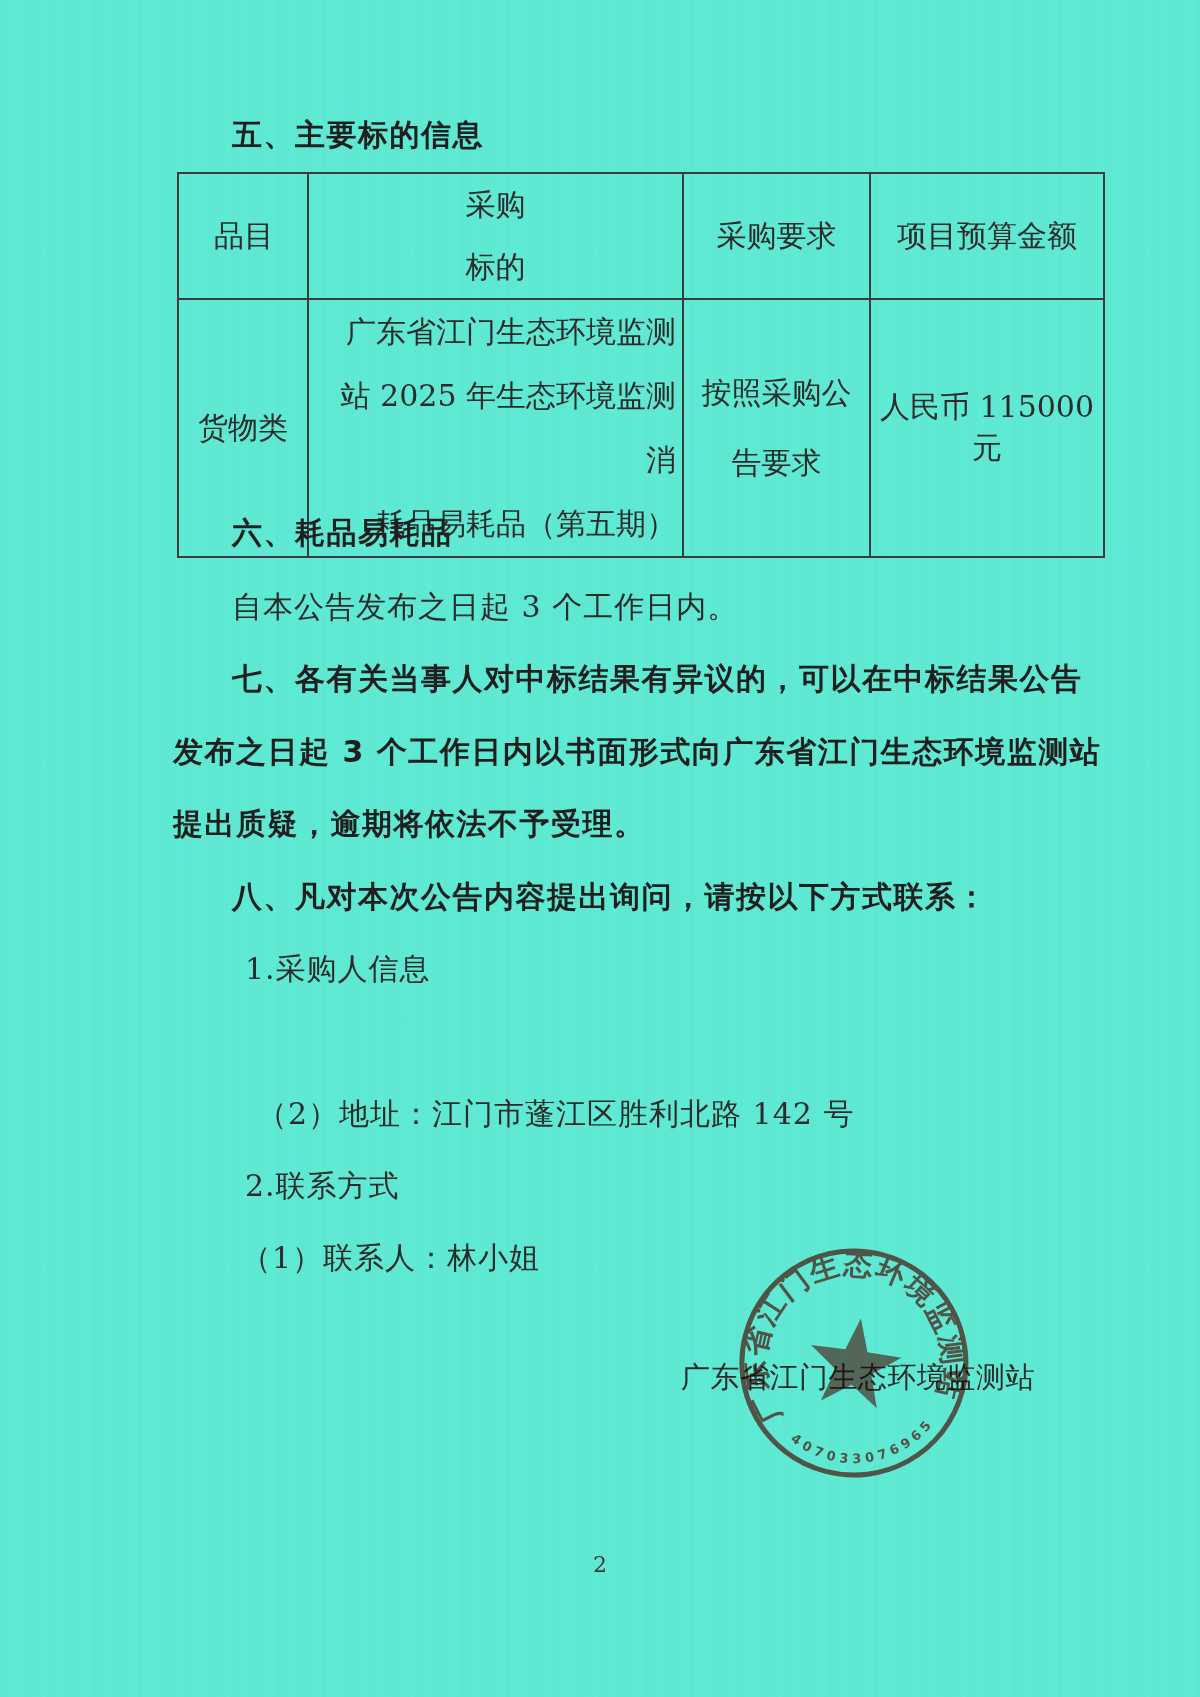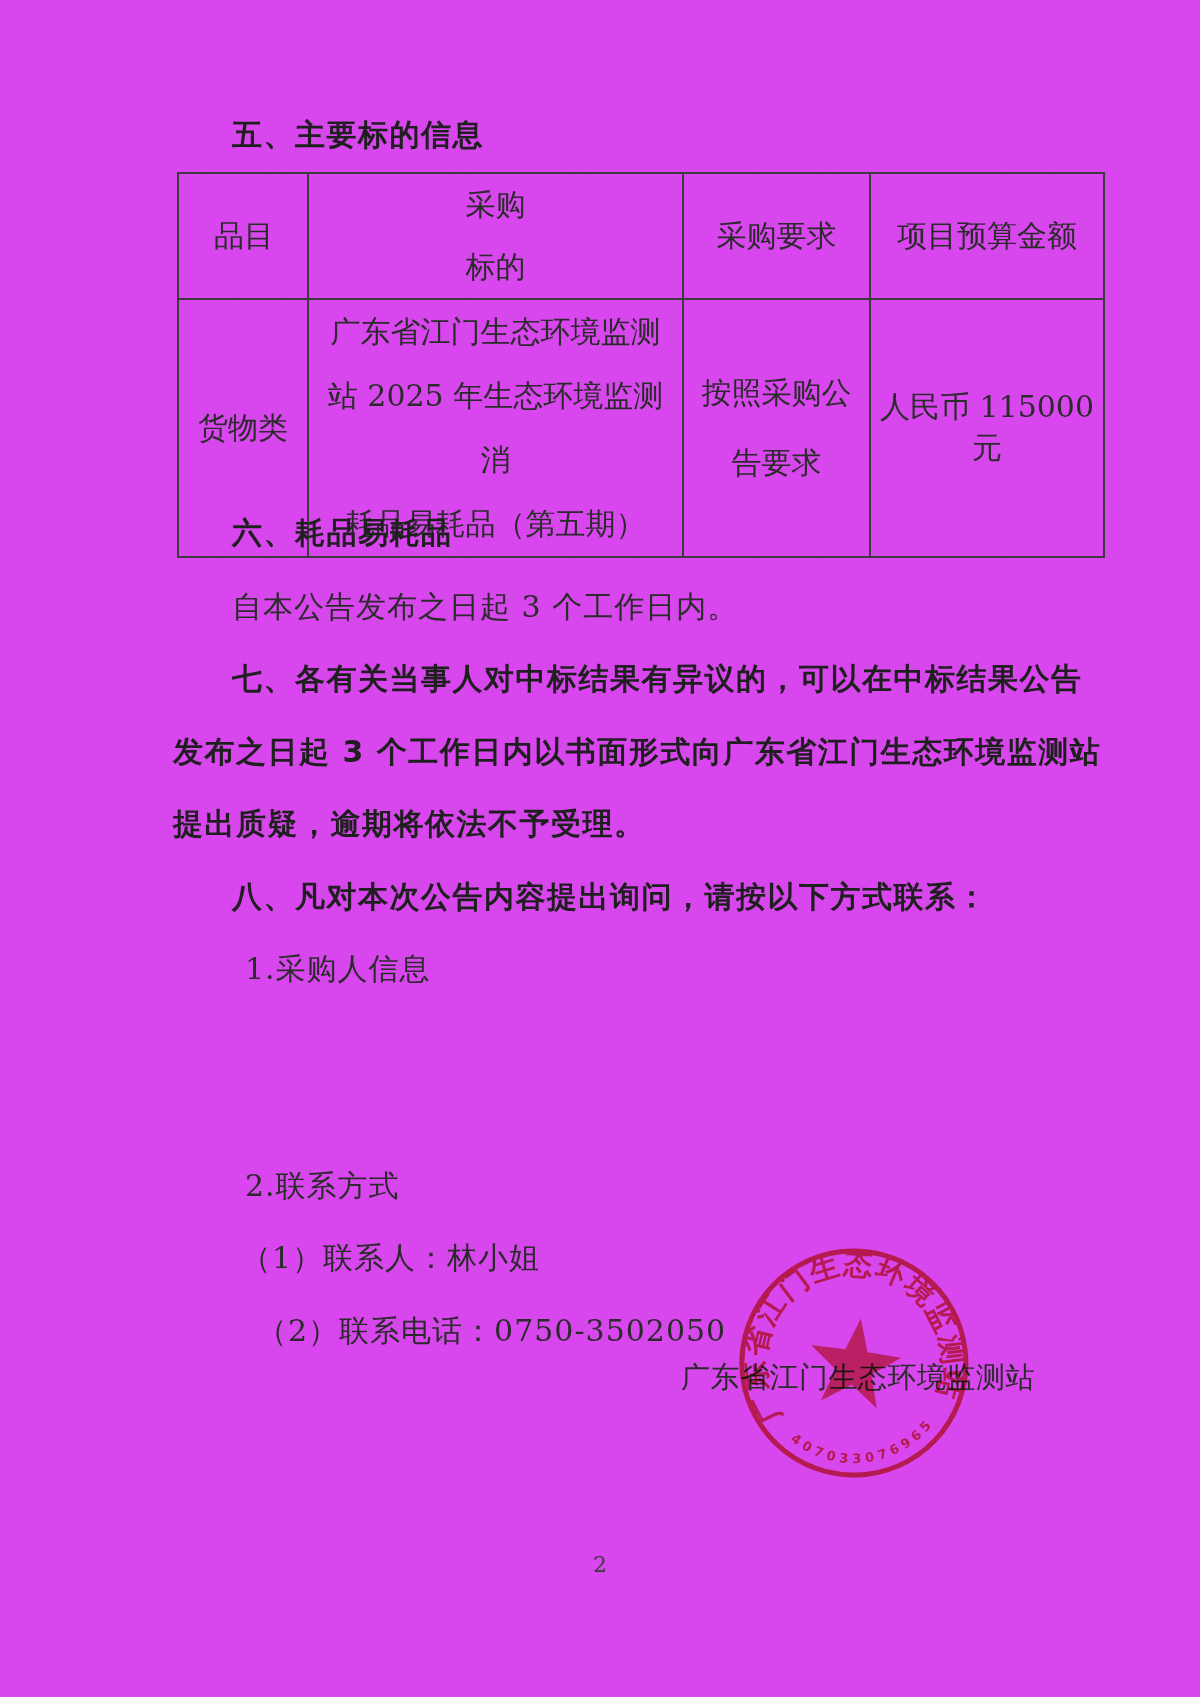--- a/index.html
+++ b/index.html
@@ -1,19 +1,19 @@
 <!DOCTYPE html>
 <html><head>
 <meta charset="utf-8">
 <style>
   html,body{margin:0;padding:0;background:#ffffff;}
   .page{
     position:relative;
     width:1200px;height:1697px;
-    background:#d946ef;
+    background:#5eead4;
     overflow:hidden;
     font-family:"DejaVu Serif","Liberation Serif",serif;
     color:#2b2b2b;
   }
   
   .page::before{
     content:"";
     position:absolute;inset:0;
     background:repeating-linear-gradient(90deg,
       rgba(130,130,130,0.035) 0px, rgba(130,130,130,0.0) 14px,
@@ -44,21 +44,21 @@
   }
   table.subject td{
     border:2px solid #3c3c3c;
     text-align:center;
     vertical-align:middle;
     padding:0 6px;
   }
   tr.hdr{height:123px;}
   tr.bdy{height:197px;}
   .cell2line div{line-height:62px;}
-  .cell3line div{line-height:64px;}
+  .cell3line div{line-height:64px;text-align:right;}
   .cellreq div{line-height:70px;}
   .stamp{
     position:absolute;
     left:722px;top:1232px;
     width:264px;height:264px;
     transform:rotate(-7deg);
     mix-blend-mode:multiply;
     opacity:0.88;
   }
   .stamp svg{display:block;}
@@ -107,23 +107,23 @@
 
   <div class="line hei" style="left:232px;top:516px;">六、耗品易耗品</div>
   <div class="line" style="left:232px;top:590px;">自本公告发布之日起 3 个工作日内。</div>
 
   <div class="line hei" style="left:232px;top:662px;">七、各有关当事人对中标结果有异议的，可以在中标结果公告</div>
   <div class="line hei" style="left:173px;top:735px;">发布之日起 3 个工作日内以书面形式向广东省江门生态环境监测站</div>
   <div class="line hei" style="left:232px;top:880px;">八、凡对本次公告内容提出询问，请按以下方式联系：</div>
 
   <div class="line hei" style="left:173px;top:807px;">提出质疑，逾期将依法不予受理。</div>
   <div class="line" style="left:245px;top:952px;">1.采购人信息</div>
+  <div class="line" style="left:257px;top:1097px;">（2）地址：江门市蓬江区胜利北路 142 号</div>
   <div class="line" style="left:245px;top:1169px;">2.联系方式</div>
   <div class="line" style="left:241px;top:1241px;">（1）联系人：林小姐</div>
-  <div class="line" style="left:257px;top:1314px;">（2）联系电话：0750-3502050</div>
 
   <div class="line sig" style="left:681px;top:1361px;font-size:29px;">广东省江门生态环境监测站</div>
 
   <div class="stamp">
     <svg width="264" height="264" viewBox="0 0 264 264" xmlns="http://www.w3.org/2000/svg">
       <circle cx="132" cy="131" r="112" fill="none" stroke-width="5" stroke="#d0453e"></circle>
       <polygon points="144.4,87.6 146.8,122.0 179.9,131.5 147.9,144.3 149.2,178.8 127.1,152.4 94.7,164.2 113.0,135.0 91.7,107.9 125.2,116.3" fill-opacity="0.88" fill="#d0453e"></polygon>
       <defs>
         <path id="ringPath" d="M 48.4 161.4 A 89 89 0 1 1 215.6 161.4" fill="none"></path>
         <path id="codePath" d="M 53.2 192.6 A 100 100 0 0 0 210.8 192.6" fill="none"></path>

